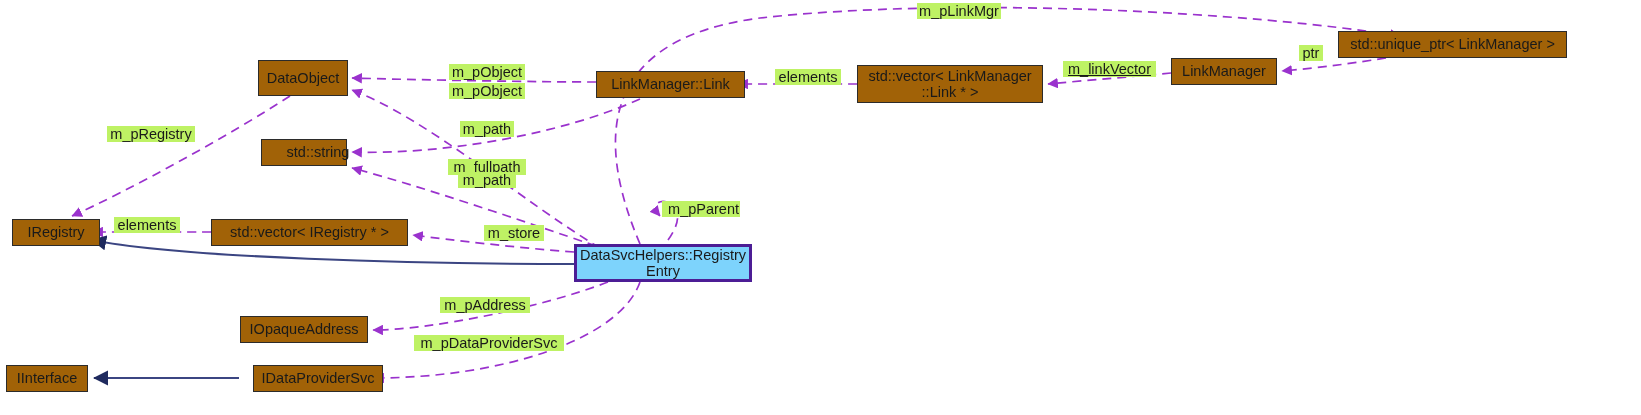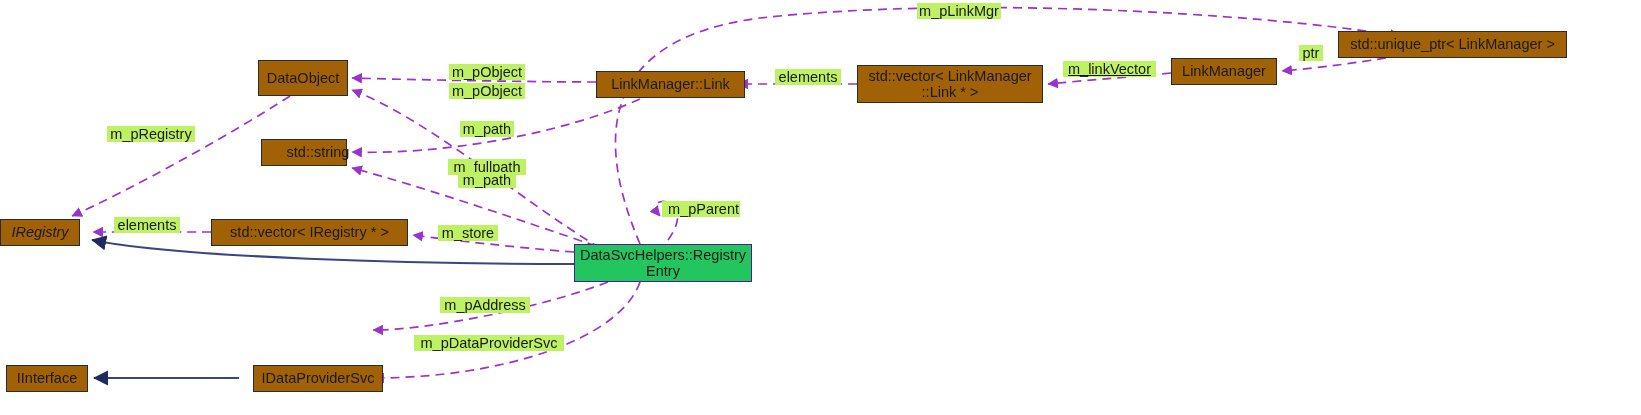--- a/index.html
+++ b/index.html
@@ -33,22 +33,22 @@
     font-size: 14.5px;
     line-height: 1.12;
     display: flex;
     align-items: center;
     justify-content: center;
     text-align: center;
     white-space: pre;
     z-index: 3;
   }
   .node.highlight {
-    background: #22c55e;
-    border: 1px solid #4c1d95;
+    background: #7dd3fc;
+    border: 3px solid #4c1d95;
   }
   .edge-label {
     position: absolute;
     font-size: 14.5px;
     line-height: 1.12;
     color: #1a1a1a;
     white-space: pre;
     text-align: center;
     background: #bef264;
     z-index: 2;
@@ -106,24 +106,25 @@
       <path d="M 574 264 C 420 264 180 258 92 240"></path>
 
       <path d="M 239 378 L 94 378"></path>
     </g>
   </svg>
 
   <div class="node" style="left:258px;top:60px;width:90px;height:36px;">DataObject</div>
 
   <div class="node" style="left:261px;top:139px;width:86px;height:27px;padding-left:28px;">std::string</div>
 
-  <div class="node" style="left:0;top:219px;width:80px;height:27px;font-style:italic;">IRegistry</div>
+  <div class="node" style="left:12px;top:219px;width:88px;height:27px;">IRegistry</div>
 
   <div class="node" style="left:211px;top:219px;width:197px;height:27px;">std::vector&lt; IRegistry * &gt;</div>
 
+  <div class="node" style="left:240px;top:316px;width:128px;height:27px;">IOpaqueAddress</div>
 
   <div class="node" style="left:6px;top:365px;width:82px;height:27px;">IInterface</div>
 
   <div class="node" style="left:239px;top:365px;width:130px;height:27px;margin-left:14px;">IDataProviderSvc</div>
 
   <div class="node highlight" style="left:574px;top:244px;width:178px;height:38px;">DataSvcHelpers::Registry
 Entry</div>
 
   <div class="node" style="left:596px;top:71px;width:149px;height:27px;">LinkManager::Link</div>
 
@@ -151,19 +152,19 @@
   <div class="edge-label" style="left:460px;top:121px;width:52px;">m_path</div>
 
   <div class="edge-label" style="left:448px;top:159px;width:76px;">m_fullpath</div>
 
   <div class="edge-label" style="left:458px;top:172px;width:56px;">m_path</div>
 
   <div class="edge-label" style="left:662px;top:201px;width:76px;text-align:right;">m_pParent</div>
 
   <div class="edge-label" style="left:114px;top:217px;width:64px;">elements</div>
 
-  <div class="edge-label" style="left:438px;top:225px;width:58px;">m_store</div>
+  <div class="edge-label" style="left:484px;top:225px;width:58px;">m_store</div>
 
   <div class="edge-label" style="left:440px;top:297px;width:88px;">m_pAddress</div>
 
   <div class="edge-label" style="left:414px;top:335px;width:148px;">m_pDataProviderSvc</div>
 
 </div>
 
 </body></html>

